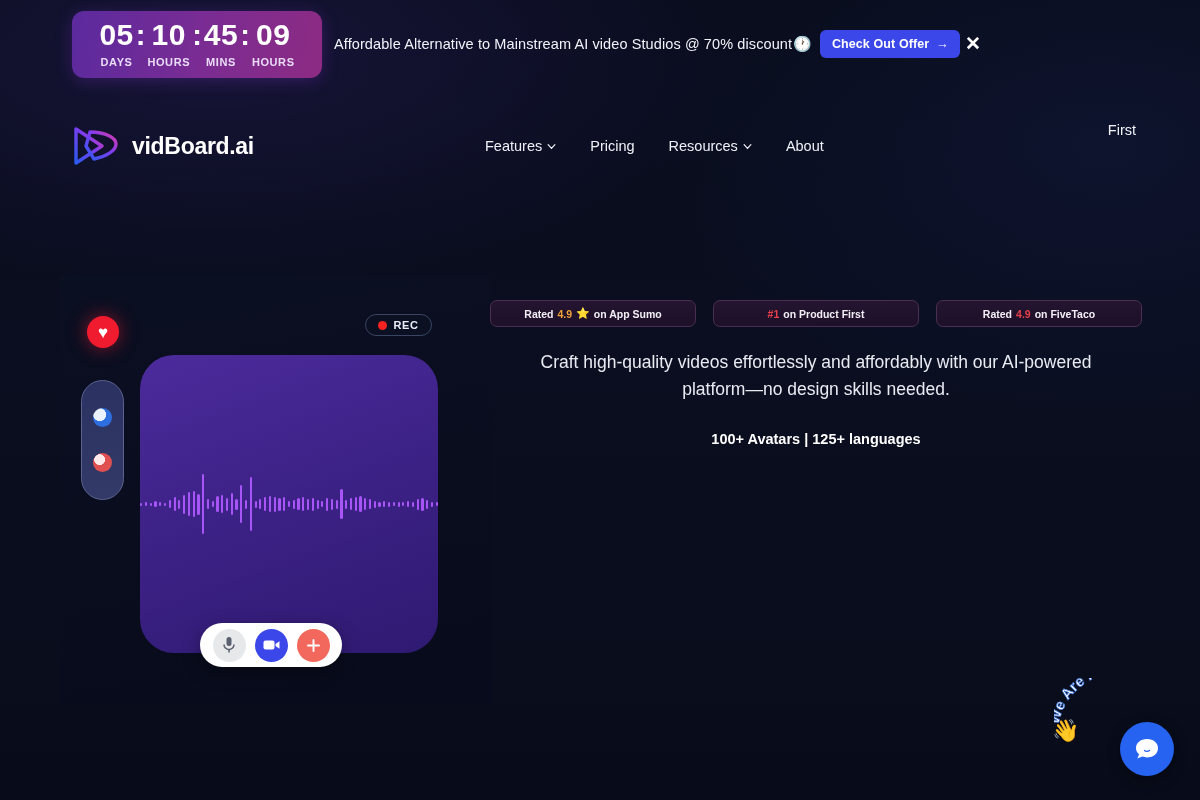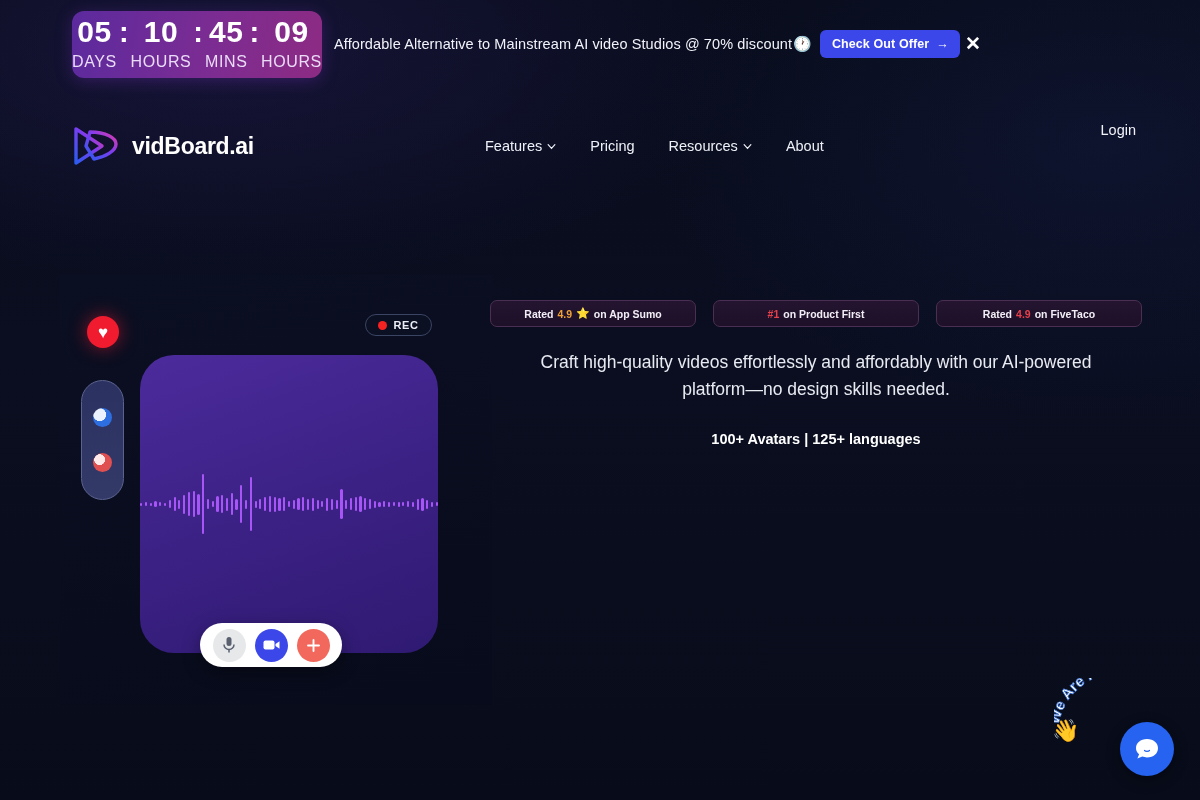--- a/index.html
+++ b/index.html
@@ -29,21 +29,21 @@
     background:linear-gradient(100deg,#5b2a9e 0%, #7a2c93 52%, #8d2b83 100%);
     display:flex; align-items:center; justify-content:center;
     box-shadow:0 3px 16px rgba(90,40,150,.45);
   }
   .cd-group{ display:flex; align-items:flex-start; }
   .cd-unit{ display:flex; flex-direction:column; align-items:center; padding:0 1px; }
   .cd-num{
     font-size:30px; font-weight:700; color:#fff; line-height:30px;
     letter-spacing:0.5px;
   }
-  .cd-lab{ font-size:16px; font-weight:400; color:#eadcf7; letter-spacing:.6px; margin-top:6px; }
+  .cd-lab{ font-size:11px; font-weight:700; color:#eadcf7; letter-spacing:.6px; margin-top:6px; }
   .cd-colon{ font-size:29px; font-weight:700; color:#fff; line-height:30px; padding:0 1px; }
 
   .promo-msg{
     margin-left:12px;
     display:flex; align-items:center; gap:0px;
     font-size:14.5px; color:#f2f3fa; font-weight:500; letter-spacing:.1px;
     white-space:nowrap;
   }
   .clock-emoji{ font-size:15px; margin-left:1px; }
   .promo-cta{
@@ -284,21 +284,21 @@
       <svg class="chev" viewBox="0 0 12 12">
           <path d="M1.5 3.5 L6 8.5 L10.5 3.5" fill="none" stroke="#eef0f7" stroke-width="1.6" stroke-linecap="round"></path>
         </svg>
     </div>
     <div class="nav-link">
       <span>About</span>
     </div>
   </div>
 
   <div class="auth">
-    <span class="login-link">Login</span>
+    <span class="login-link">First</span>
   </div>
 </div>
 
 <div class="demo-panel">
   <div class="heart-badge">
     <span>♥</span>
   </div>
 
   <div class="rec-pill">
     <div class="rec-dot"></div>

